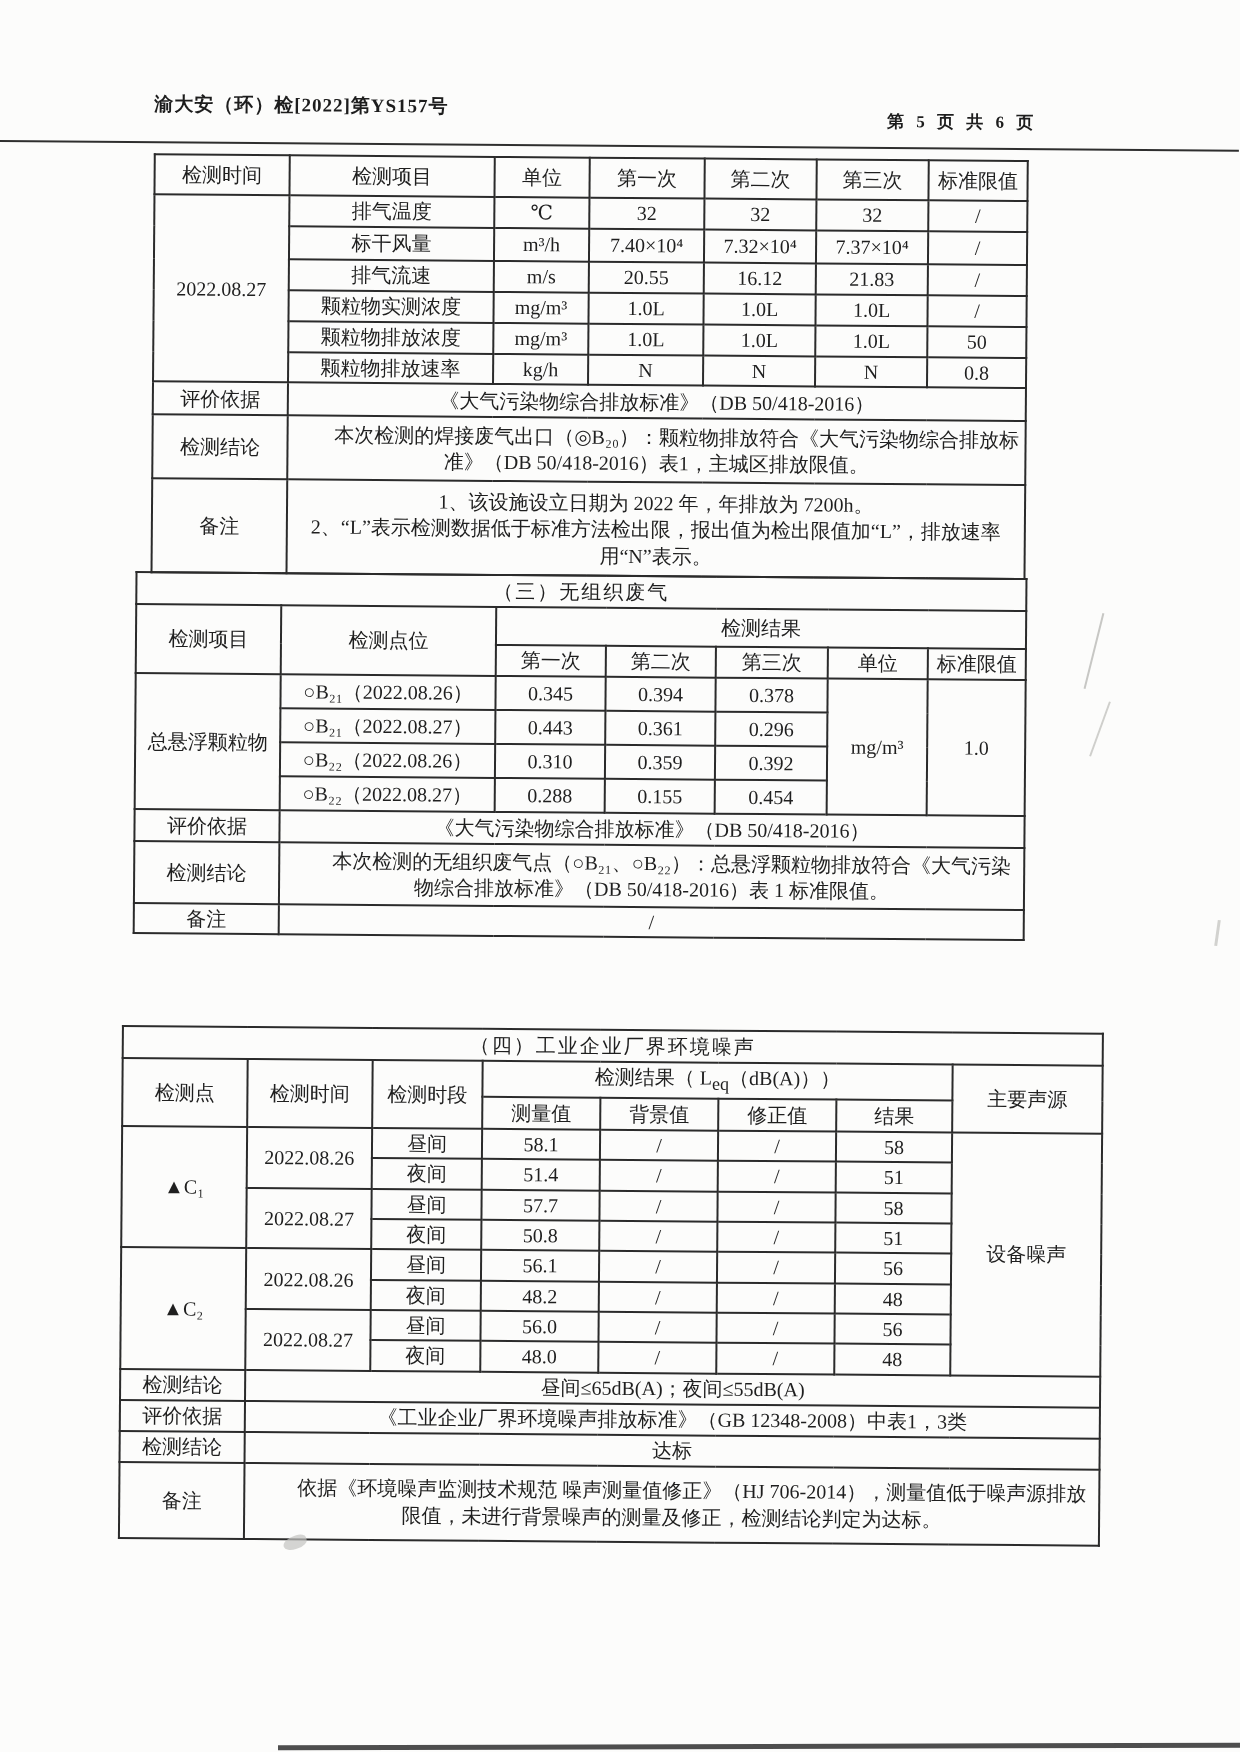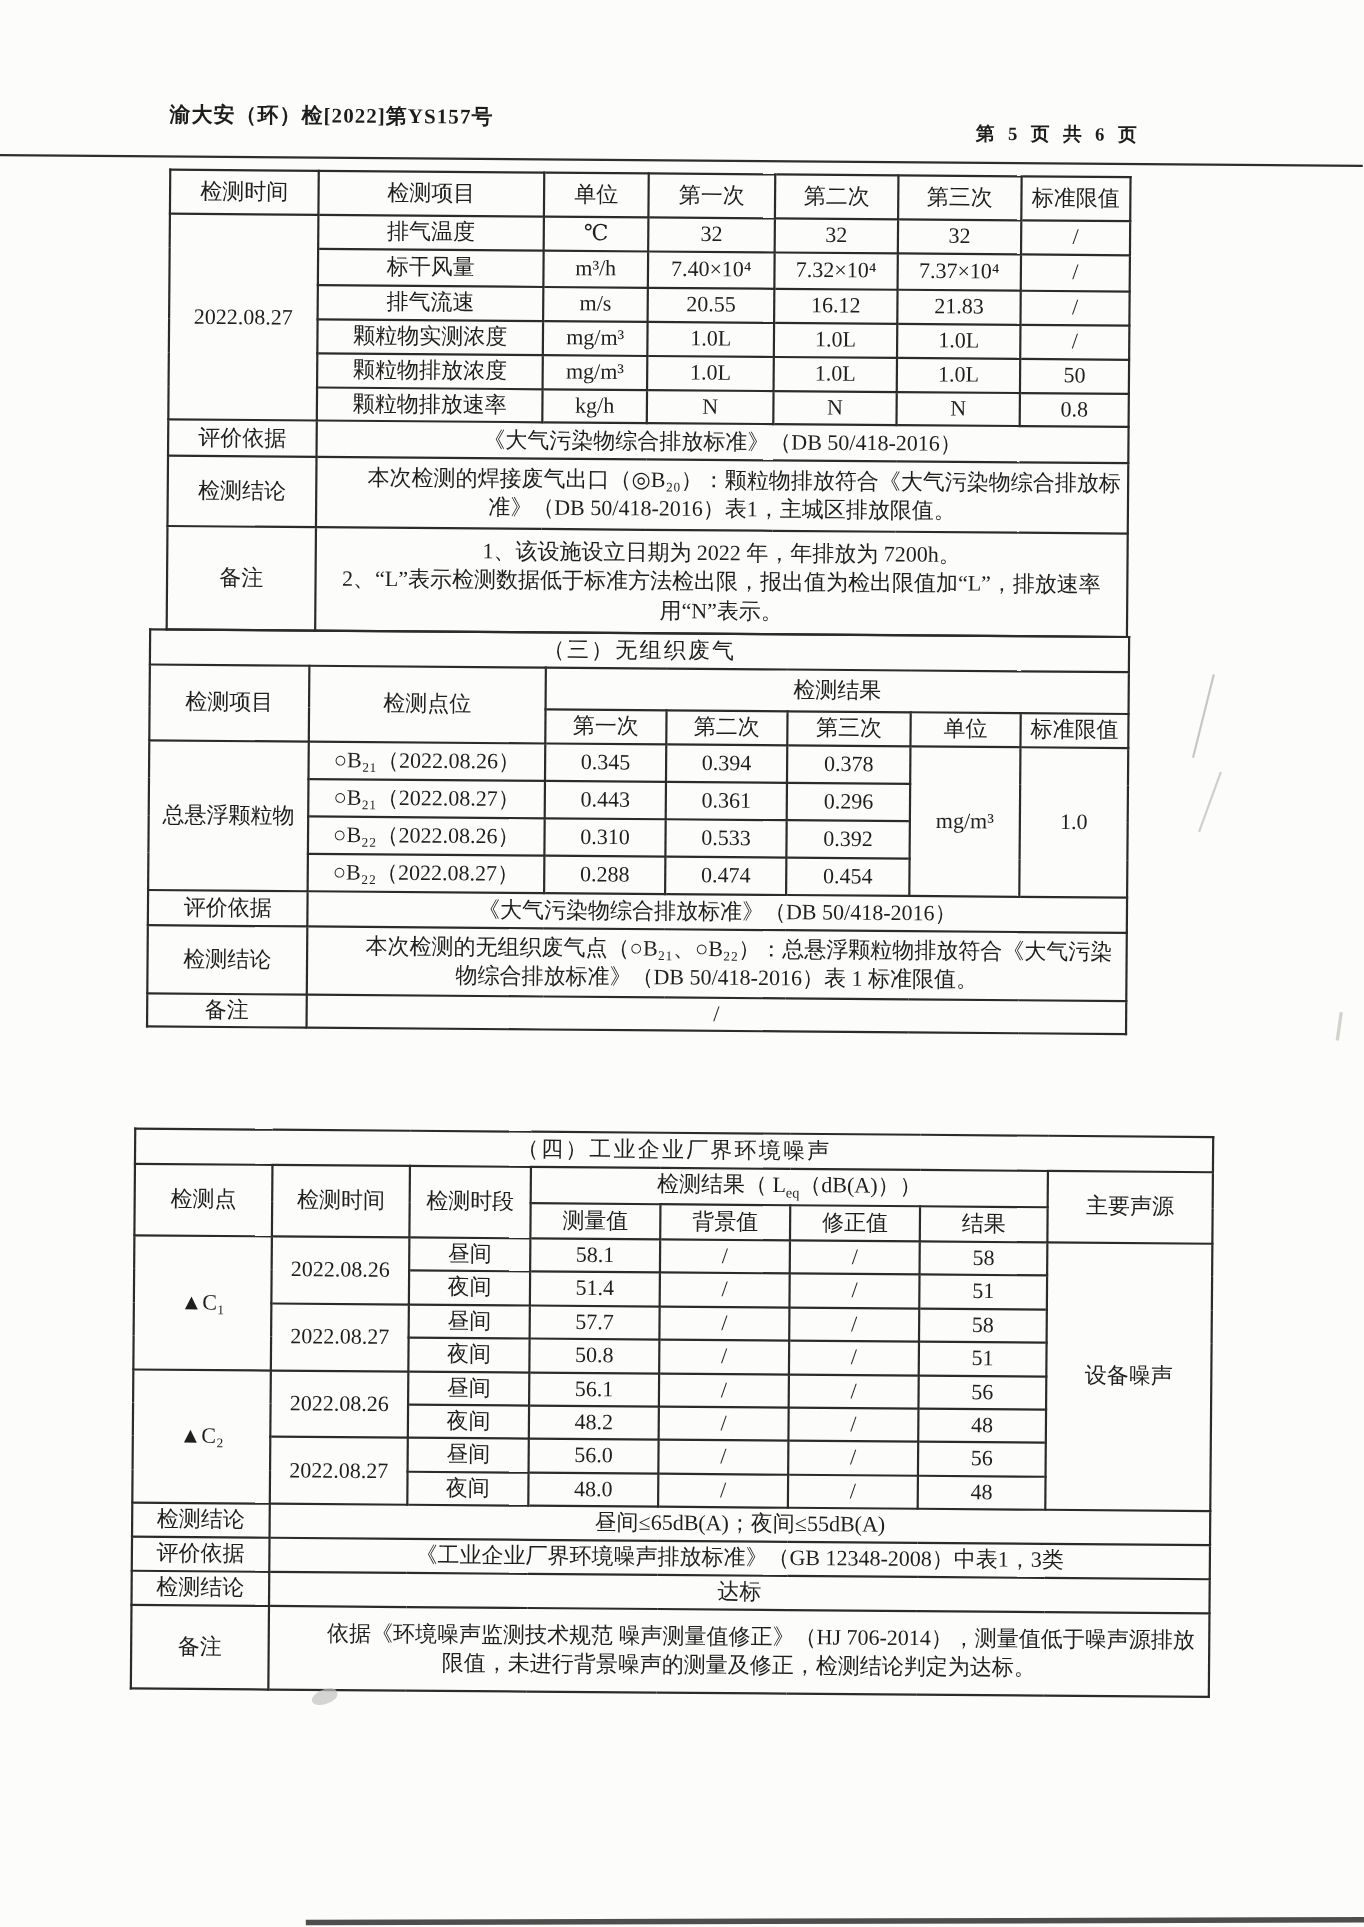--- a/index.html
+++ b/index.html
@@ -33,21 +33,21 @@
     text-align:center;vertical-align:middle;
     padding:1px 5px;line-height:1.32;
     overflow:hidden;
   }
   td.left{text-align:left;padding-left:10px;padding-right:10px;}
   td.indent{text-indent:2em;}
   .t1{position:absolute;left:155px;top:152px;width:873px;}
   .t2{position:absolute;left:140px;top:570px;width:890px;}
   .t3{position:absolute;left:130px;top:1024px;width:980px;}
   .title-row td{font-size:20px;letter-spacing:2px;}
-  sub{font-size:13px;}
+  sub{font-size:18px;}
   
   .artifact{position:absolute;pointer-events:none;}
   .a-edge1{left:1093px;top:612px;width:2px;height:78px;background:#c7c7c4;transform:rotate(14deg);}
   .a-edge2{left:1099px;top:700px;width:2px;height:58px;background:#cfcfcc;transform:rotate(20deg);}
   .a-smudge{left:283px;top:1536px;width:24px;height:13px;background:#c3c3c0;border-radius:60% 40% 50% 50%;transform:rotate(-18deg);opacity:.7;}
   .a-bottom{left:278px;top:1744px;width:962px;height:5px;background:#3b3b3b;transform:rotate(-0.15deg);opacity:.9;}
   .a-corner{left:1216px;top:920px;width:3px;height:26px;background:#d2d2cf;transform:rotate(8deg);}
 </style>
 </head>
 <body>
@@ -182,27 +182,27 @@
     </tr>
     <tr style="height:34px">
       <td>○B₂₁（2022.08.27）</td>
       <td>0.443</td>
       <td>0.361</td>
       <td>0.296</td>
     </tr>
     <tr style="height:34px">
       <td>○B₂₂（2022.08.26）</td>
       <td>0.310</td>
-      <td>0.533</td>
+      <td>0.359</td>
       <td>0.392</td>
     </tr>
     <tr style="height:34px">
       <td>○B₂₂（2022.08.27）</td>
       <td>0.288</td>
-      <td>0.474</td>
+      <td>0.155</td>
       <td>0.454</td>
     </tr>
     <tr style="height:32px">
       <td>评价依据</td>
       <td colspan="6">《大气污染物综合排放标准》（DB 50/418-2016）</td>
     </tr>
     <tr style="height:62px">
       <td>检测结论</td>
       <td colspan="6" class="left indent">本次检测的无组织废气点（○B₂₁、○B₂₂）：总悬浮颗粒物排放符合《大气污染物综合排放标准》（DB 50/418-2016）表 1 标准限值。</td>
     </tr>

